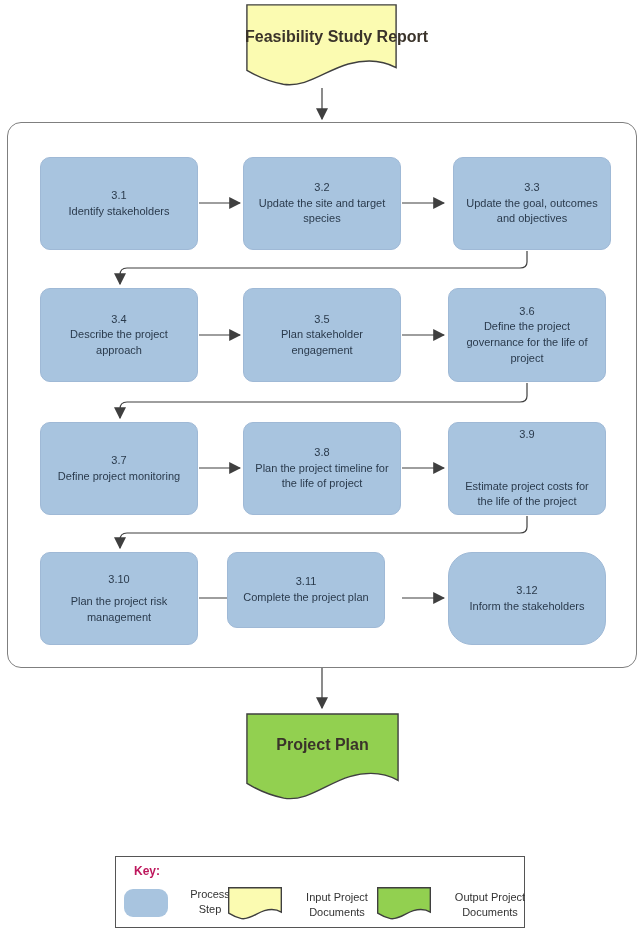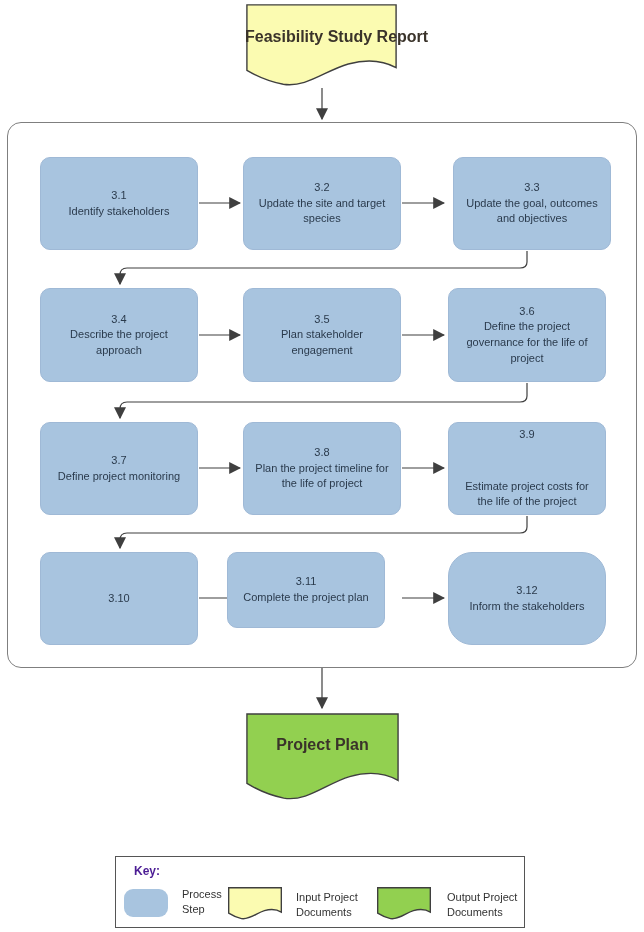--- a/index.html
+++ b/index.html
@@ -23,22 +23,22 @@
   svg.overlay { position:absolute; left:0; top:0; z-index:3; pointer-events:none; }
   svg.docsvg { position:absolute; z-index:2; overflow:visible; }
   .doc-label {
     position:absolute; z-index:5; font-weight:bold; font-size:16px; color:#3A332A;
     text-align:center; white-space:nowrap;
   }
   .key-box {
     position:absolute; left:115px; top:856px; width:408px; height:70px;
     border:1px solid #555555; background:#fff; z-index:2;
   }
-  .key-title { position:absolute; left:18px; top:7px; font-weight:bold; font-size:12px; color:#4c1d95; }
-  .legend-label { position:absolute; font-size:11px; color:#333333; line-height:1.35; }
+  .key-title { position:absolute; left:18px; top:7px; font-weight:bold; font-size:12px; color:#be185d; }
+  .legend-label { position:absolute; font-size:11px; color:#333333; line-height:1.35;text-align:center; }
   .swatch-step {
     position:absolute; left:8px; top:32px; width:44px; height:28px;
     background:#A8C4DF; border-radius:9px;
   }
   .conn { stroke:#3f3f3f; stroke-width:1.2; fill:none; }
 </style>
 </head>
 <body>
 
 <div class="canvas">
@@ -105,20 +105,21 @@
   <div class="step" style="left:243px; top:422px; height:93px;">
     <span class="num">3.8</span>
     <span class="lbl">Plan the project timeline for the life of project</span>
   </div>
   <div class="step" style="left:448px; top:422px; height:93px;justify-content:space-between;">
     <span class="num">3.9</span>
     <span class="lbl">Estimate project costs for the life of the project</span>
   </div>
   <div class="step" style="left:40px; top:552px; height:93px;gap:7px;">
     <span class="num">3.10</span>
+    <span class="lbl">Plan the project risk management</span>
   </div>
   <div class="step" style="left:227px; top:552px; height:76px;">
     <span class="num">3.11</span>
     <span class="lbl">Complete the project plan</span>
   </div>
   <div class="step" style="left:448px; top:552px; height:93px;border-radius:24px;">
     <span class="num">3.12</span>
     <span class="lbl">Inform the stakeholders</span>
   </div>
 

